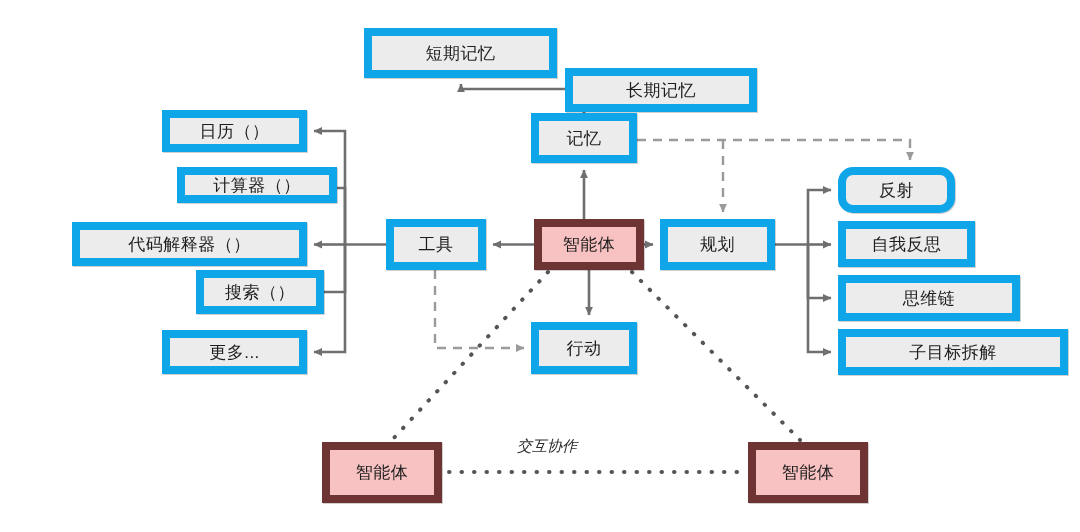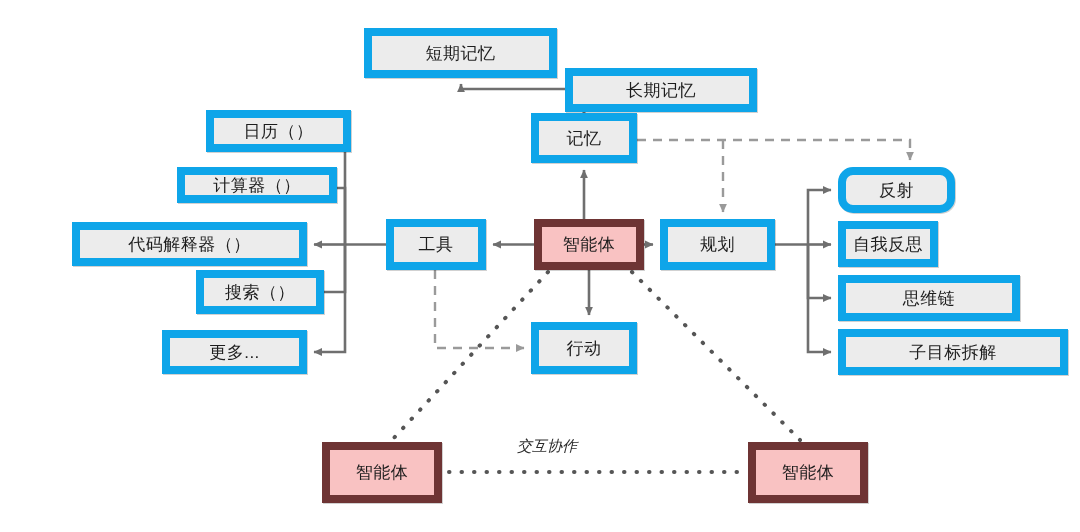--- a/index.html
+++ b/index.html
@@ -70,21 +70,21 @@
   <div class="node" style="left:364px;top:28px;width:193px;height:50px;">
     <span>短期记忆</span>
   </div>
   <div class="node" style="left:565px;top:28px;width:192px;height:44px;margin-top:40px;">
     <span>长期记忆</span>
   </div>
   <div class="node" style="left:531px;top:113px;width:106px;height:50px;">
     <span>记忆</span>
   </div>
 
-  <div class="node" style="left:162px;top:110px;width:145px;height:42px;margin-left:44px;">
+  <div class="node" style="left:162px;top:110px;width:145px;height:42px;">
     <span>日历（）</span>
   </div>
   <div class="node" style="left:147px;top:167px;width:160px;height:36px;margin-left:30px;">
     <span>计算器（）</span>
   </div>
   <div class="node" style="left:72px;top:222px;width:235px;height:44px;">
     <span>代码解释器（）</span>
   </div>
   <div class="node" style="left:196px;top:270px;width:128px;height:44px;">
     <span>搜索（）</span>
@@ -99,21 +99,21 @@
   <div class="node pink" style="left:534px;top:219px;width:110px;height:51px;">
     <span>智能体</span>
   </div>
 
   <div class="node" style="left:660px;top:219px;width:115px;height:51px;">
     <span>规划</span>
   </div>
   <div class="node" style="left:838px;top:167px;width:117px;height:46px;border-radius:15px;">
     <span>反射</span>
   </div>
-  <div class="node" style="left:838px;top:221px;width:100px;height:46px;">
+  <div class="node" style="left:838px;top:221px;width:137px;height:46px;">
     <span>自我反思</span>
   </div>
   <div class="node" style="left:838px;top:275px;width:182px;height:46px;">
     <span>思维链</span>
   </div>
   <div class="node" style="left:838px;top:329px;width:230px;height:46px;">
     <span>子目标拆解</span>
   </div>
 
   <div class="node" style="left:531px;top:322px;width:106px;height:52px;">

